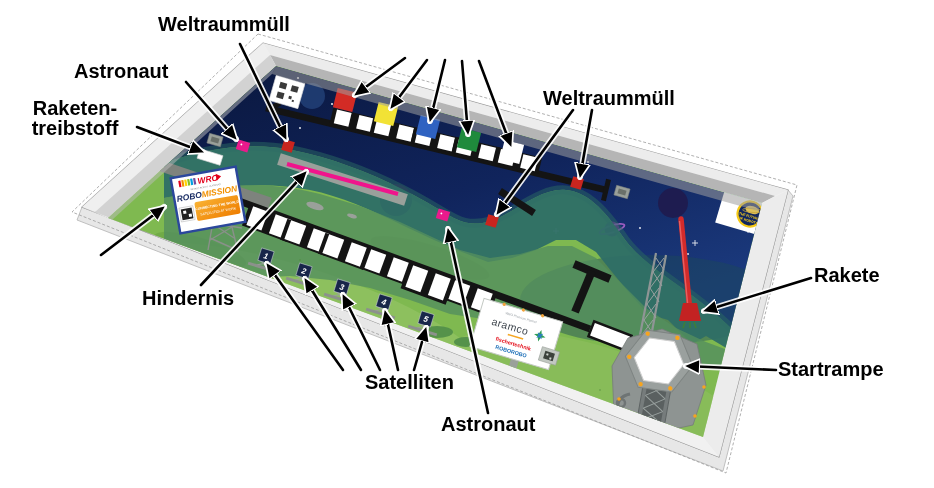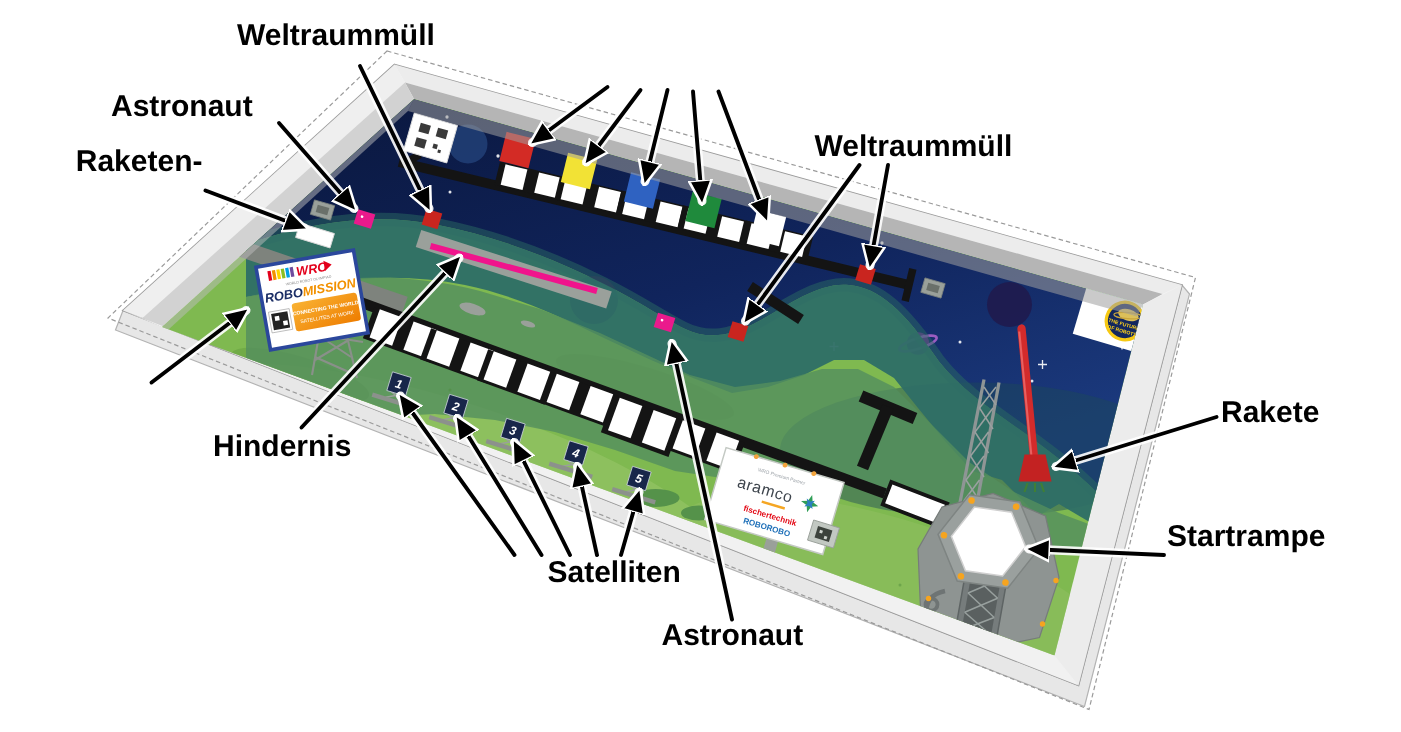--- a/index.html
+++ b/index.html
@@ -444,23 +444,24 @@
       <line x1="414" y1="370" x2="426" y2="328" marker-end="url(#ah)"></line>
       <line x1="488" y1="413" x2="448" y2="229" marker-end="url(#ah)"></line>
       <line x1="811" y1="278" x2="704" y2="311" marker-end="url(#ah)"></line>
       <line x1="776" y1="370" x2="686" y2="366" marker-end="url(#ah)"></line>
     </g>
   </g>
 </svg>
 
   <div class="lbl" style="left:158px;top:14px;">Weltraummüll</div>
   <div class="lbl" style="left:74px;top:61px;">Astronaut</div>
-  <div class="lbl center" style="left:15px;top:98px;width:120px;text-align:right;">
+  <div class="lbl center" style="left:15px;top:98px;width:120px;">
     <div>Raketen-</div>
+    <div>treibstoff</div>
   </div>
   <div class="lbl" style="left:142px;top:288px;text-align:right;">Hindernis</div>
   <div class="lbl" style="left:325px;top:372px;margin-left:40px;">Satelliten</div>
   <div class="lbl" style="left:441px;top:414px;">Astronaut</div>
   <div class="lbl" style="left:543px;top:88px;">Weltraummüll</div>
   <div class="lbl" style="left:814px;top:265px;">Rakete</div>
-  <div class="lbl" style="left:778px;top:348px;">Startrampe</div>
+  <div class="lbl" style="left:778px;top:359px;">Startrampe</div>
 
 </div>
 
 </body></html>

